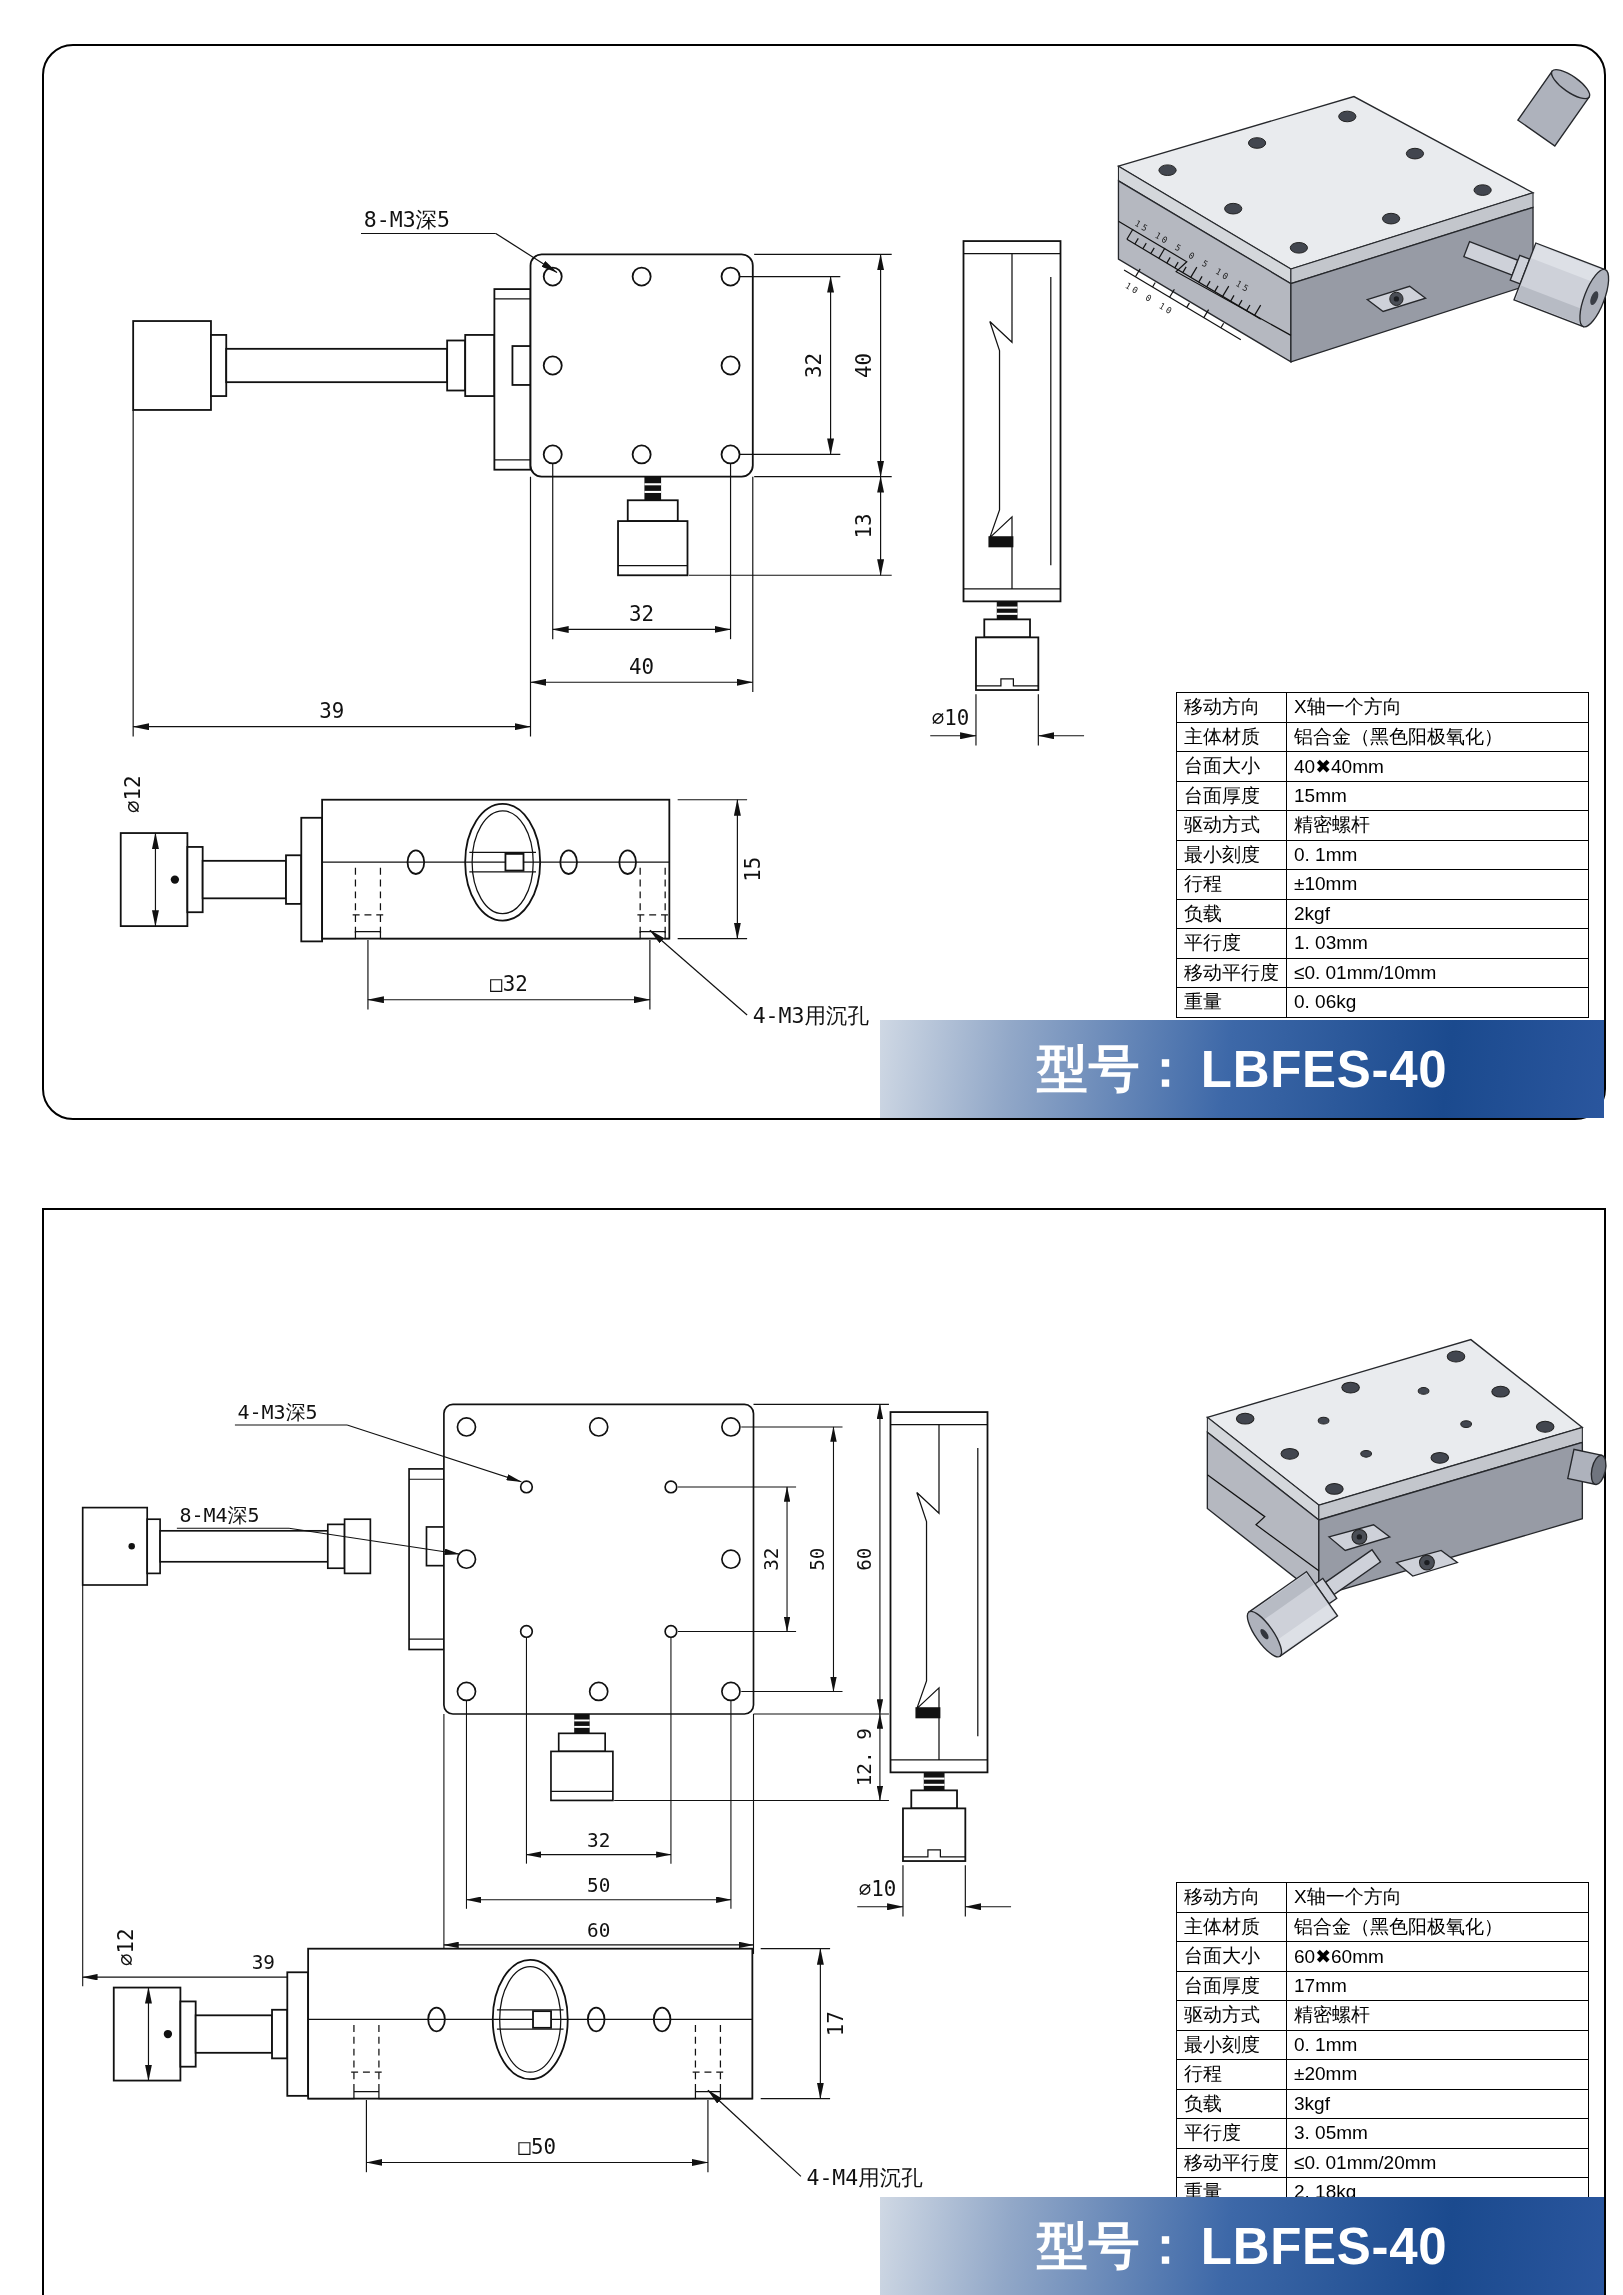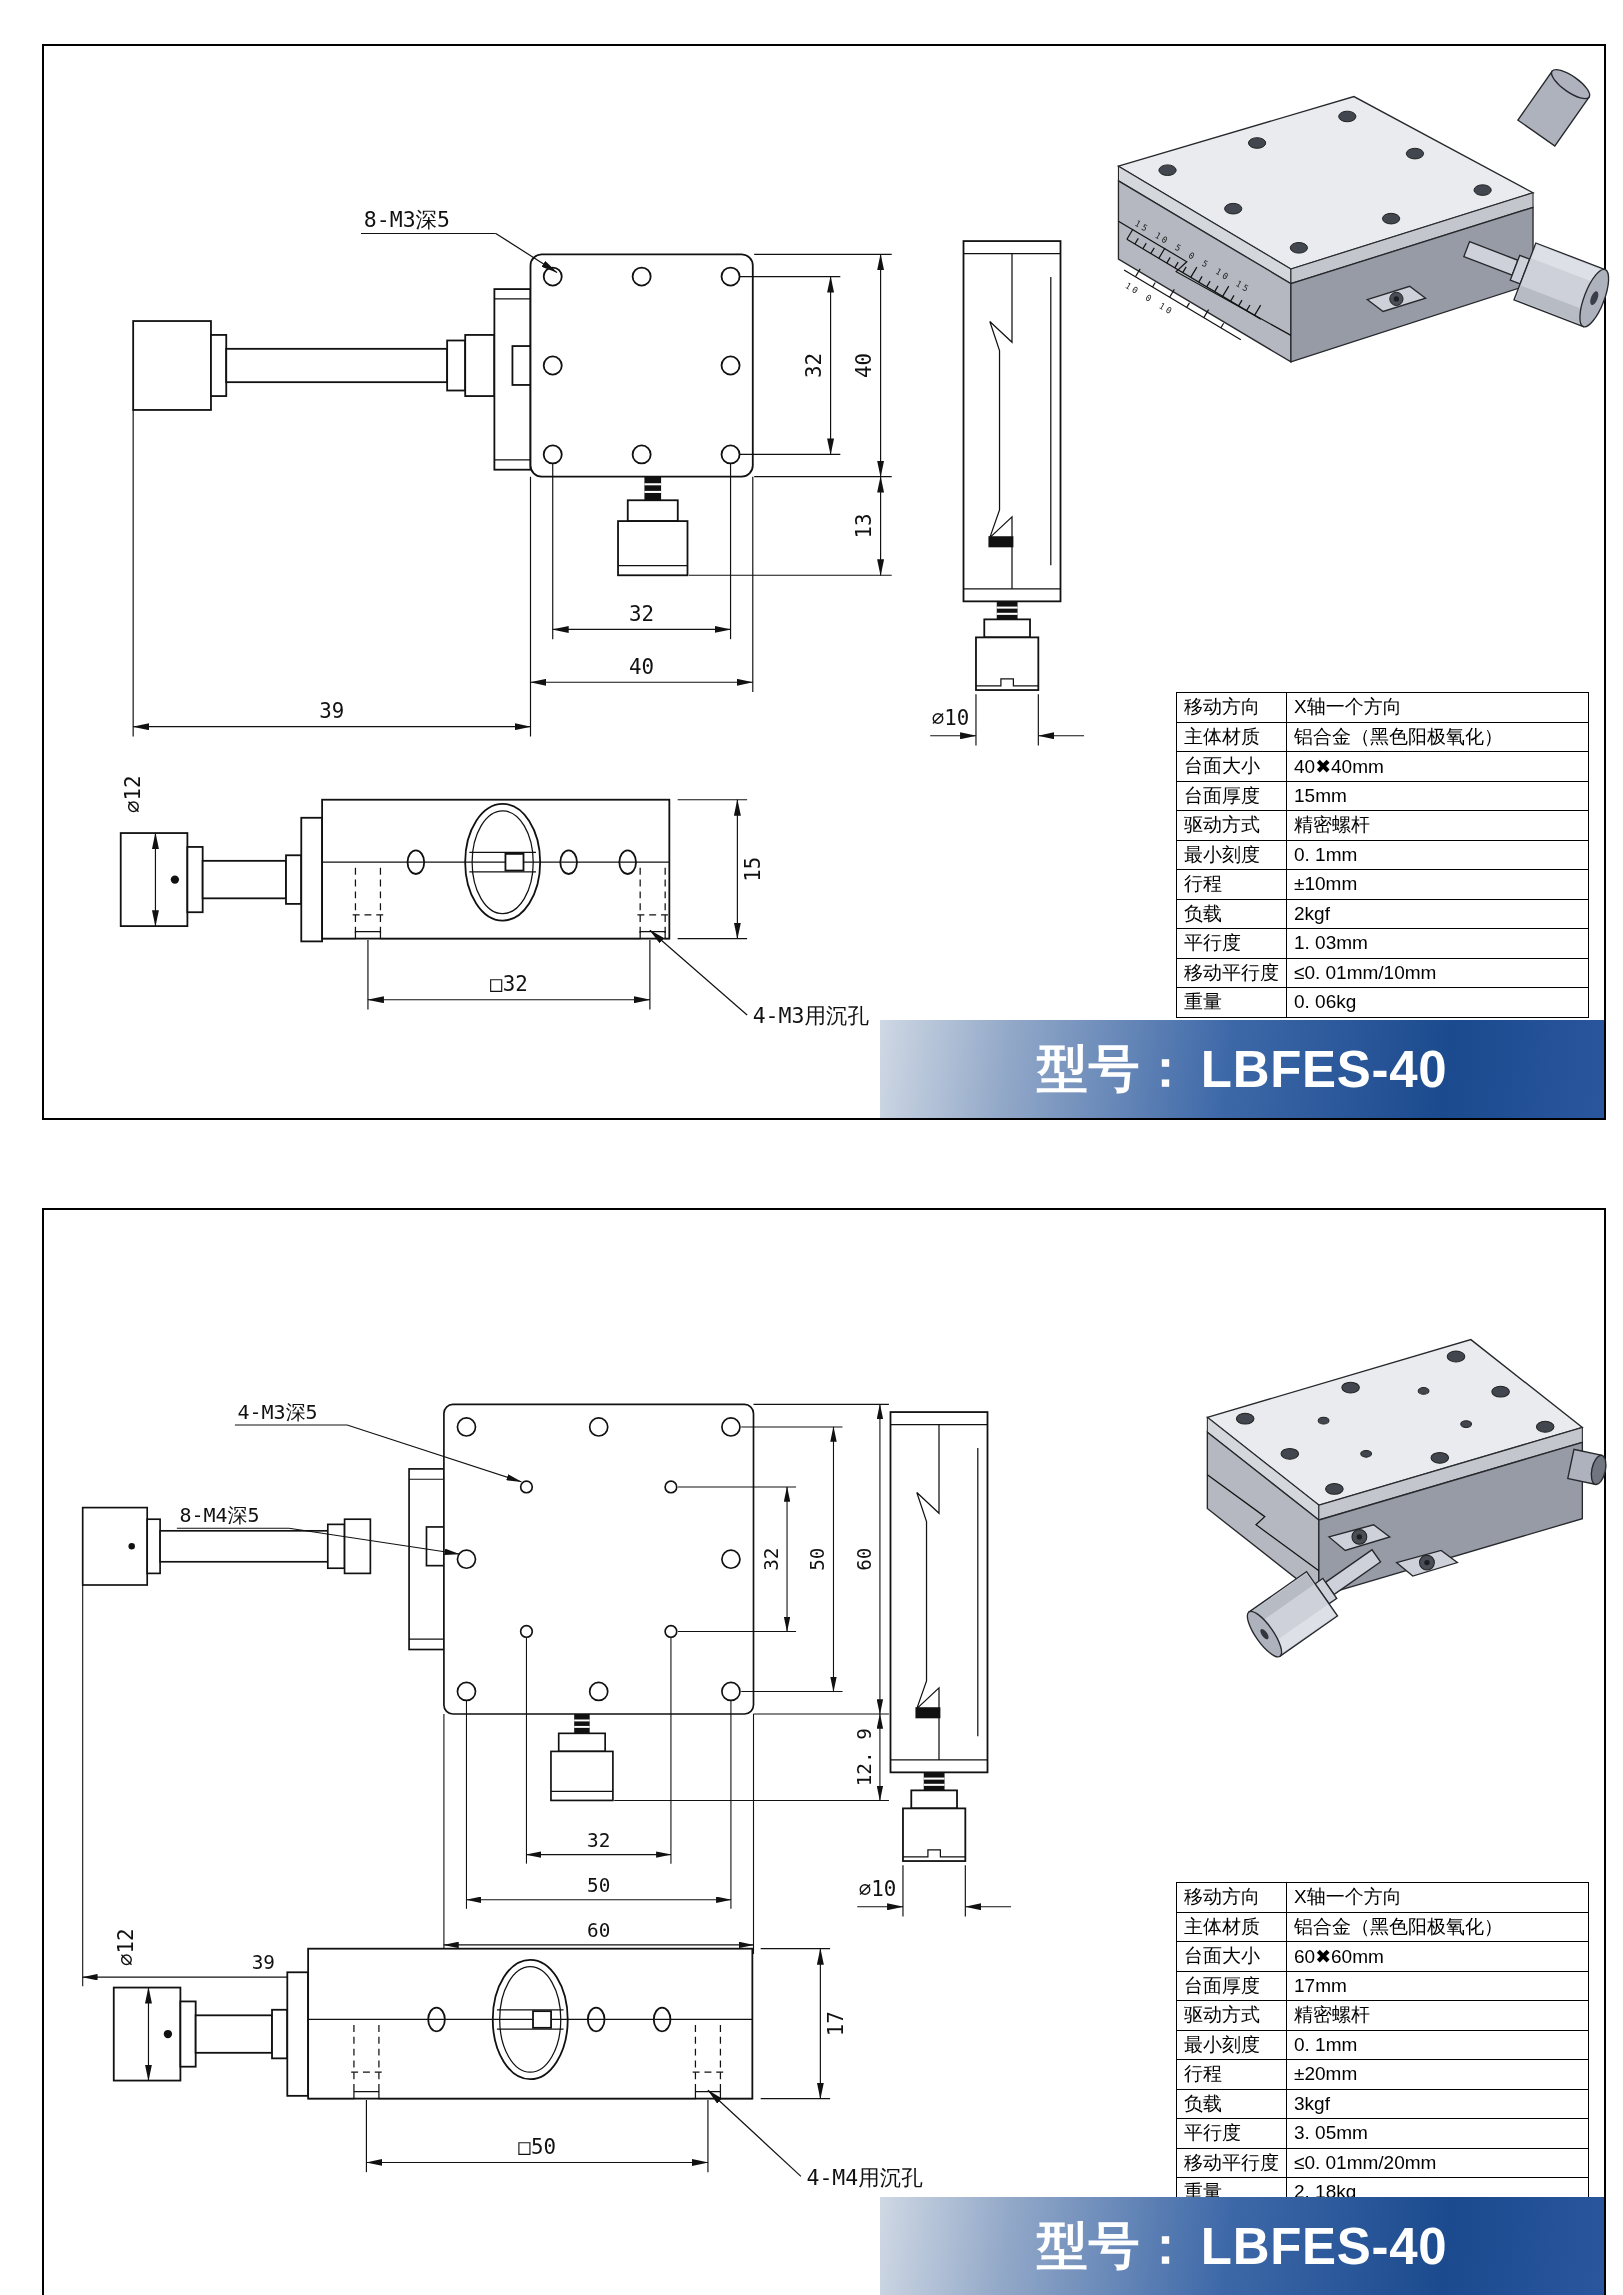--- a/index.html
+++ b/index.html
@@ -1,20 +1,20 @@
 <!DOCTYPE html>
 <html style="font-size:11px"><head>
 <meta charset="utf-8">
 <style>
   html,body { margin:0; padding:0; background:#fff; }
   body { width:1623px; height:2295px; position:relative;
          font-family:"Liberation Sans", sans-serif; }
   .panel { position:absolute; left:42px; width:1564px; border:2.1px solid #000;
            background:#fff; box-sizing:border-box; }
-  #panel1 { top:44px;  height:1076px; }
+  #panel1 { top:44px;  height:1076px;border-radius:31px; }
   #panel2 { top:1208px; height:1089px; }
   .drw { position:absolute; overflow:visible; }
 
   
   .fw    { fill:#fff; stroke:#111; stroke-width:2.6; }
   .ln    { fill:none; stroke:#111; stroke-width:2.6; }
   .lnt   { fill:none; stroke:#111; stroke-width:1.8; }
   .fb    { fill:#111; stroke:none; }
   .dash  { fill:none; stroke:#111; stroke-width:1.8; stroke-dasharray:10 7; }
   .dim-l { fill:none; stroke:#111; stroke-width:1.7; }

